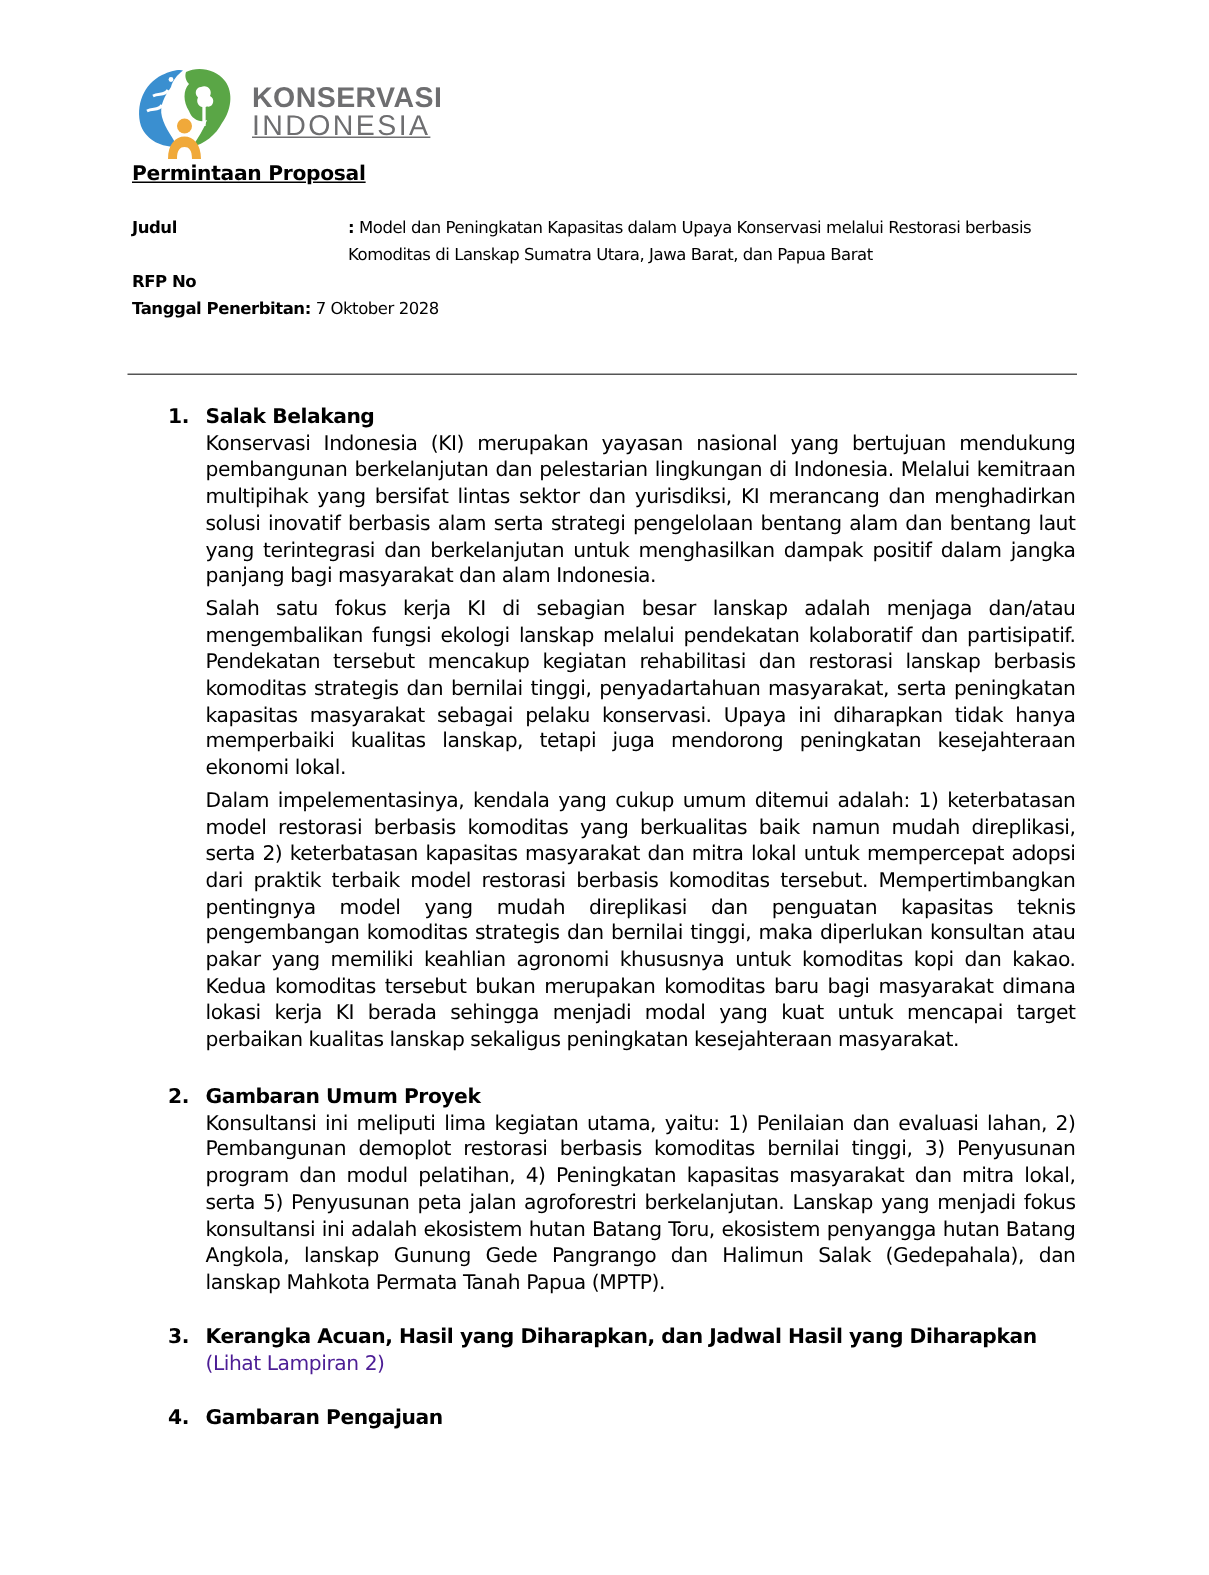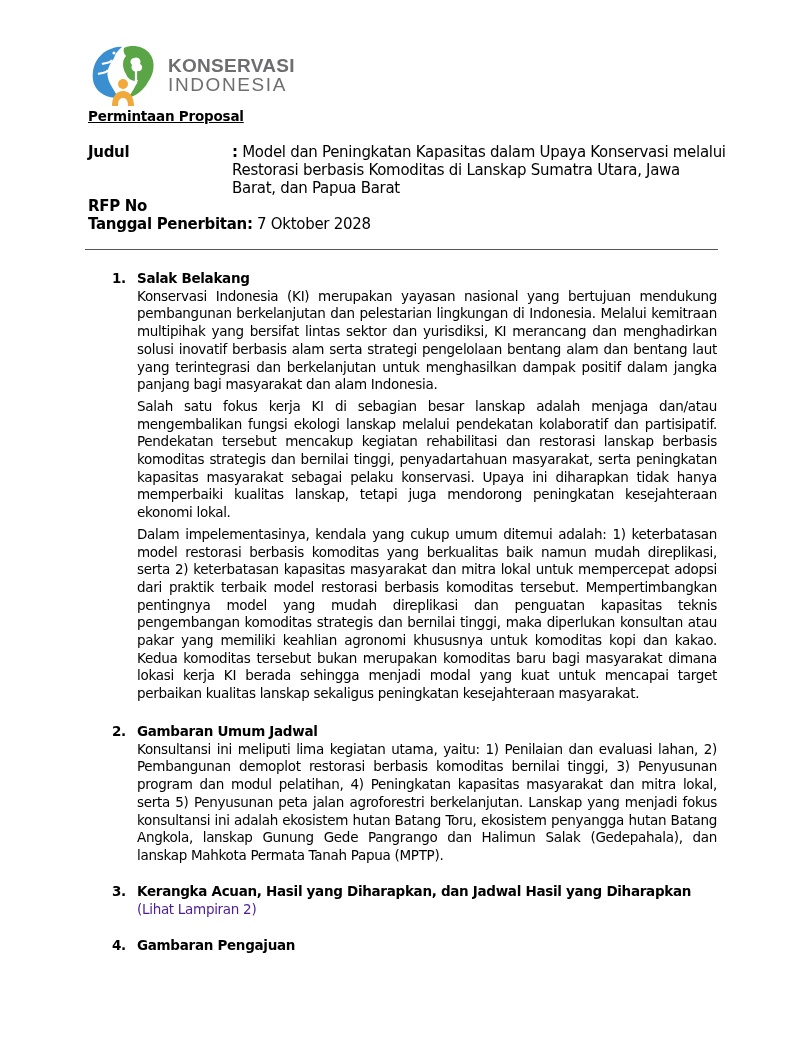--- a/index.html
+++ b/index.html
@@ -4,25 +4,25 @@
 <style>
   * { margin: 0; padding: 0; box-sizing: border-box; }
   html, body { width: 806px; height: 1050px; background: #ffffff; overflow: hidden; }
   body { font-family: "DejaVu Sans", sans-serif; color: #000; position: relative; }
   .page { position: absolute; left: 0; top: 0; width: 806px; height: 1050px; }
 
   .logo { position: absolute; left: 88px; top: 40px; width: 200px; height: 70px; display: flex; align-items: center; }
   .logo svg { width: 70px; height: 70px; flex: 0 0 auto; }
   .logo-text { margin-left: 10px; color: #6e6e70; line-height: 1; }
   .logo-text .l1 { font-family: "Liberation Sans", sans-serif; font-weight: bold; font-size: 19px; letter-spacing: 0.3px; }
-  .logo-text .l2 { font-family: "Liberation Sans", sans-serif; font-size: 19px; letter-spacing: 1.6px; margin-top: 0; }
+  .logo-text .l2 { font-family: "Liberation Sans", sans-serif; font-size: 19px; letter-spacing: 1.6px; margin-top: 0; text-decoration: underline; }
 
   .doc-title { position: absolute; left: 88px; top: 108px; font-size: 13.5px; font-weight: bold; text-decoration: underline; letter-spacing: -0.2px; }
 
-  .meta { position: absolute; left: 88px; top: 143px; width: 640px; font-size: 15px; line-height: 18px; letter-spacing: -0.3px; }
+  .meta { position: absolute; left: 88px; top: 143px; width: 640px; font-size: 11px; line-height: 18px; letter-spacing: -0.3px; }
   .meta-row { display: flex; }
   .meta-label { font-weight: bold; width: 144px; flex: 0 0 auto; white-space: nowrap; }
   .meta-label.wide { width: auto; }
   .meta-value { flex: 1; }
   .meta-colon { font-weight: bold; }
 
   .divider { position: absolute; left: 85px; top: 249px; width: 633px; height: 1px; background: #555; }
 
   .section { position: absolute; left: 112px; width: 605px; font-size: 13.5px; line-height: 17.7px; letter-spacing: -0.3px; }
   .sec-head { display: flex; font-weight: bold; }
@@ -82,21 +82,21 @@
     <div class="sec-body">
       <p>Konservasi Indonesia (KI) merupakan yayasan nasional yang bertujuan mendukung pembangunan berkelanjutan dan pelestarian lingkungan di Indonesia. Melalui kemitraan multipihak yang bersifat lintas sektor dan yurisdiksi, KI merancang dan menghadirkan solusi inovatif berbasis alam serta strategi pengelolaan bentang alam dan bentang laut yang terintegrasi dan berkelanjutan untuk menghasilkan dampak positif dalam jangka panjang bagi masyarakat dan alam Indonesia.</p>
       <p>Salah satu fokus kerja KI di sebagian besar lanskap adalah menjaga dan/atau mengembalikan fungsi ekologi lanskap melalui pendekatan kolaboratif dan partisipatif. Pendekatan tersebut mencakup kegiatan rehabilitasi dan restorasi lanskap berbasis komoditas strategis dan bernilai tinggi, penyadartahuan masyarakat, serta peningkatan kapasitas masyarakat sebagai pelaku konservasi. Upaya ini diharapkan tidak hanya memperbaiki kualitas lanskap, tetapi juga mendorong peningkatan kesejahteraan ekonomi lokal.</p>
       <p>Dalam impelementasinya, kendala yang cukup umum ditemui adalah: 1) keterbatasan model restorasi berbasis komoditas yang berkualitas baik namun mudah direplikasi, serta 2) keterbatasan kapasitas masyarakat dan mitra lokal untuk mempercepat adopsi dari praktik terbaik model restorasi berbasis komoditas tersebut. Mempertimbangkan pentingnya model yang mudah direplikasi dan penguatan kapasitas teknis pengembangan komoditas strategis dan bernilai tinggi, maka diperlukan konsultan atau pakar yang memiliki keahlian agronomi khususnya untuk komoditas kopi dan kakao. Kedua komoditas tersebut bukan merupakan komoditas baru bagi masyarakat dimana lokasi kerja KI berada sehingga menjadi modal yang kuat untuk mencapai target perbaikan kualitas lanskap sekaligus peningkatan kesejahteraan masyarakat.</p>
     </div>
   </div>
 
   <div class="section" style="top:723px;">
     <div class="sec-head">
       <span class="sec-num">2.</span>
-      <span>Gambaran Umum Jadwal</span>
+      <span>Gambaran Umum Proyek</span>
     </div>
     <div class="sec-body">
       <p>Konsultansi ini meliputi lima kegiatan utama, yaitu: 1) Penilaian dan evaluasi lahan, 2) Pembangunan demoplot restorasi berbasis komoditas bernilai tinggi, 3) Penyusunan program dan modul pelatihan, 4) Peningkatan kapasitas masyarakat dan mitra lokal, serta 5) Penyusunan peta jalan agroforestri berkelanjutan. Lanskap yang menjadi fokus konsultansi ini adalah ekosistem hutan Batang Toru, ekosistem penyangga hutan Batang Angkola, lanskap Gunung Gede Pangrango dan Halimun Salak (Gedepahala), dan lanskap Mahkota Permata Tanah Papua (MPTP).</p>
     </div>
   </div>
 
   <div class="section" style="top:883px;">
     <div class="sec-head">
       <span class="sec-num">3.</span>
       <span>Kerangka Acuan, Hasil yang Diharapkan, dan Jadwal Hasil yang Diharapkan</span>

